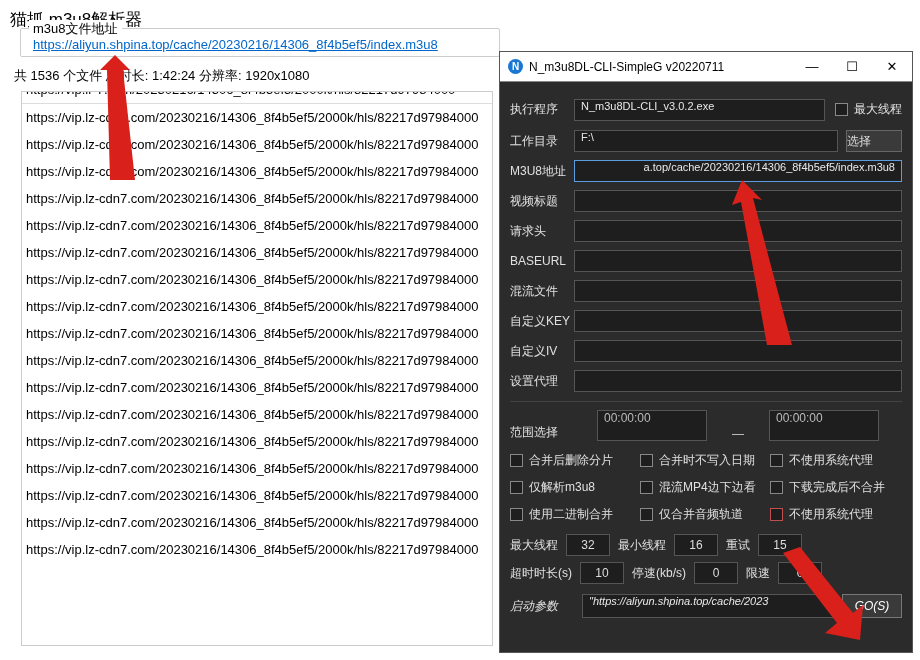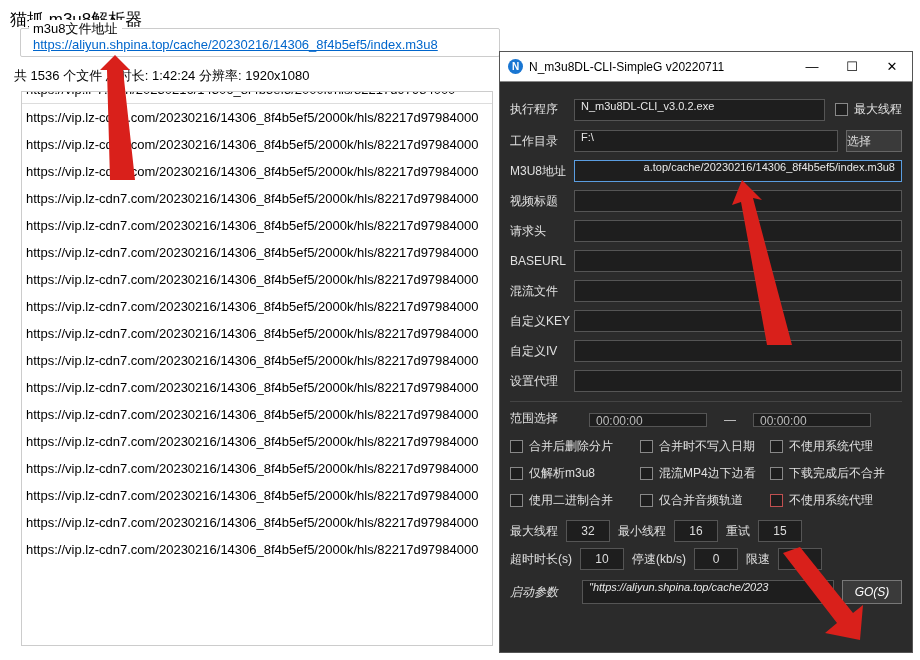--- a/index.html
+++ b/index.html
@@ -21,21 +21,21 @@
 .tb-btn { width: 40px; height: 30px; display: flex; align-items: center; justify-content: center; font-size: 13px; cursor: pointer; }
 
 .dark-body { flex: 1; padding: 8px 10px; font-size: 12px; color: #e0e0e0; }
 .row { display: flex; align-items: center; margin: 6px 0; min-height: 24px; }
 .row-label { width: 64px; flex-shrink: 0; font-size: 12px; }
 .row-input { flex: 1; background: #1e1e1e; border: 1px solid #555; height: 22px; padding: 0 6px; color: #e8e8e8; font-size: 11px; overflow: hidden; white-space: nowrap; }
 .row-input.hl { border: 1px solid #5a9de0; }
 .row-btn { width: 56px; height: 22px; margin-left: 8px; background: #3a3a3a; border: 1px solid #666; color: #ddd; text-align: left; line-height: 20px; font-size: 12px; cursor: pointer; }
 .sep { height: 1px; background: #444; margin: 8px 0; }
 .time-row { display: flex; align-items: flex-end; margin: 6px 0; }
-.time-input { width: 118px; background: #1e1e1e; border: 1px solid #555; height: 14px; padding: 0 6px; color: #bbb; font-size: 12px; margin: 0 15px; }
+.time-input { width: 118px; background: #1e1e1e; border: 1px solid #555; height: 31px; padding: 0 6px; color: #bbb; font-size: 12px; margin: 0 23px; }
 .dash { color: #ccc; margin: 0 2px; }
 .check-grid { display: flex; flex-wrap: wrap; gap: 0; }
 .check-item { display: flex; align-items: center; width: 130px; margin: 5px 0; font-size: 12px; }
 .ck { width: 13px; height: 13px; border: 1px solid #888; margin-right: 6px; background: #1e1e1e; cursor: pointer; position: relative; }
 .ck.red { border-color: #c05050; }
 .num-grid { display: flex; align-items: center; margin: 6px 0; gap: 8px; }
 .num-label { font-size: 12px; white-space: nowrap; }
 .num-box { width: 44px; height: 22px; background: #1e1e1e; border: 1px solid #555; color: #ddd; text-align: center; line-height: 20px; font-size: 12px; }
 .launch-row { display: flex; align-items: center; margin-top: 10px; gap: 8px; font-style: italic; }
 .launch-input { flex: 1; background: #1e1e1e; border: 1px solid #555; height: 24px; padding: 0 6px; color: #e8e8e8; font-size: 11px; overflow: hidden; white-space: nowrap; }

